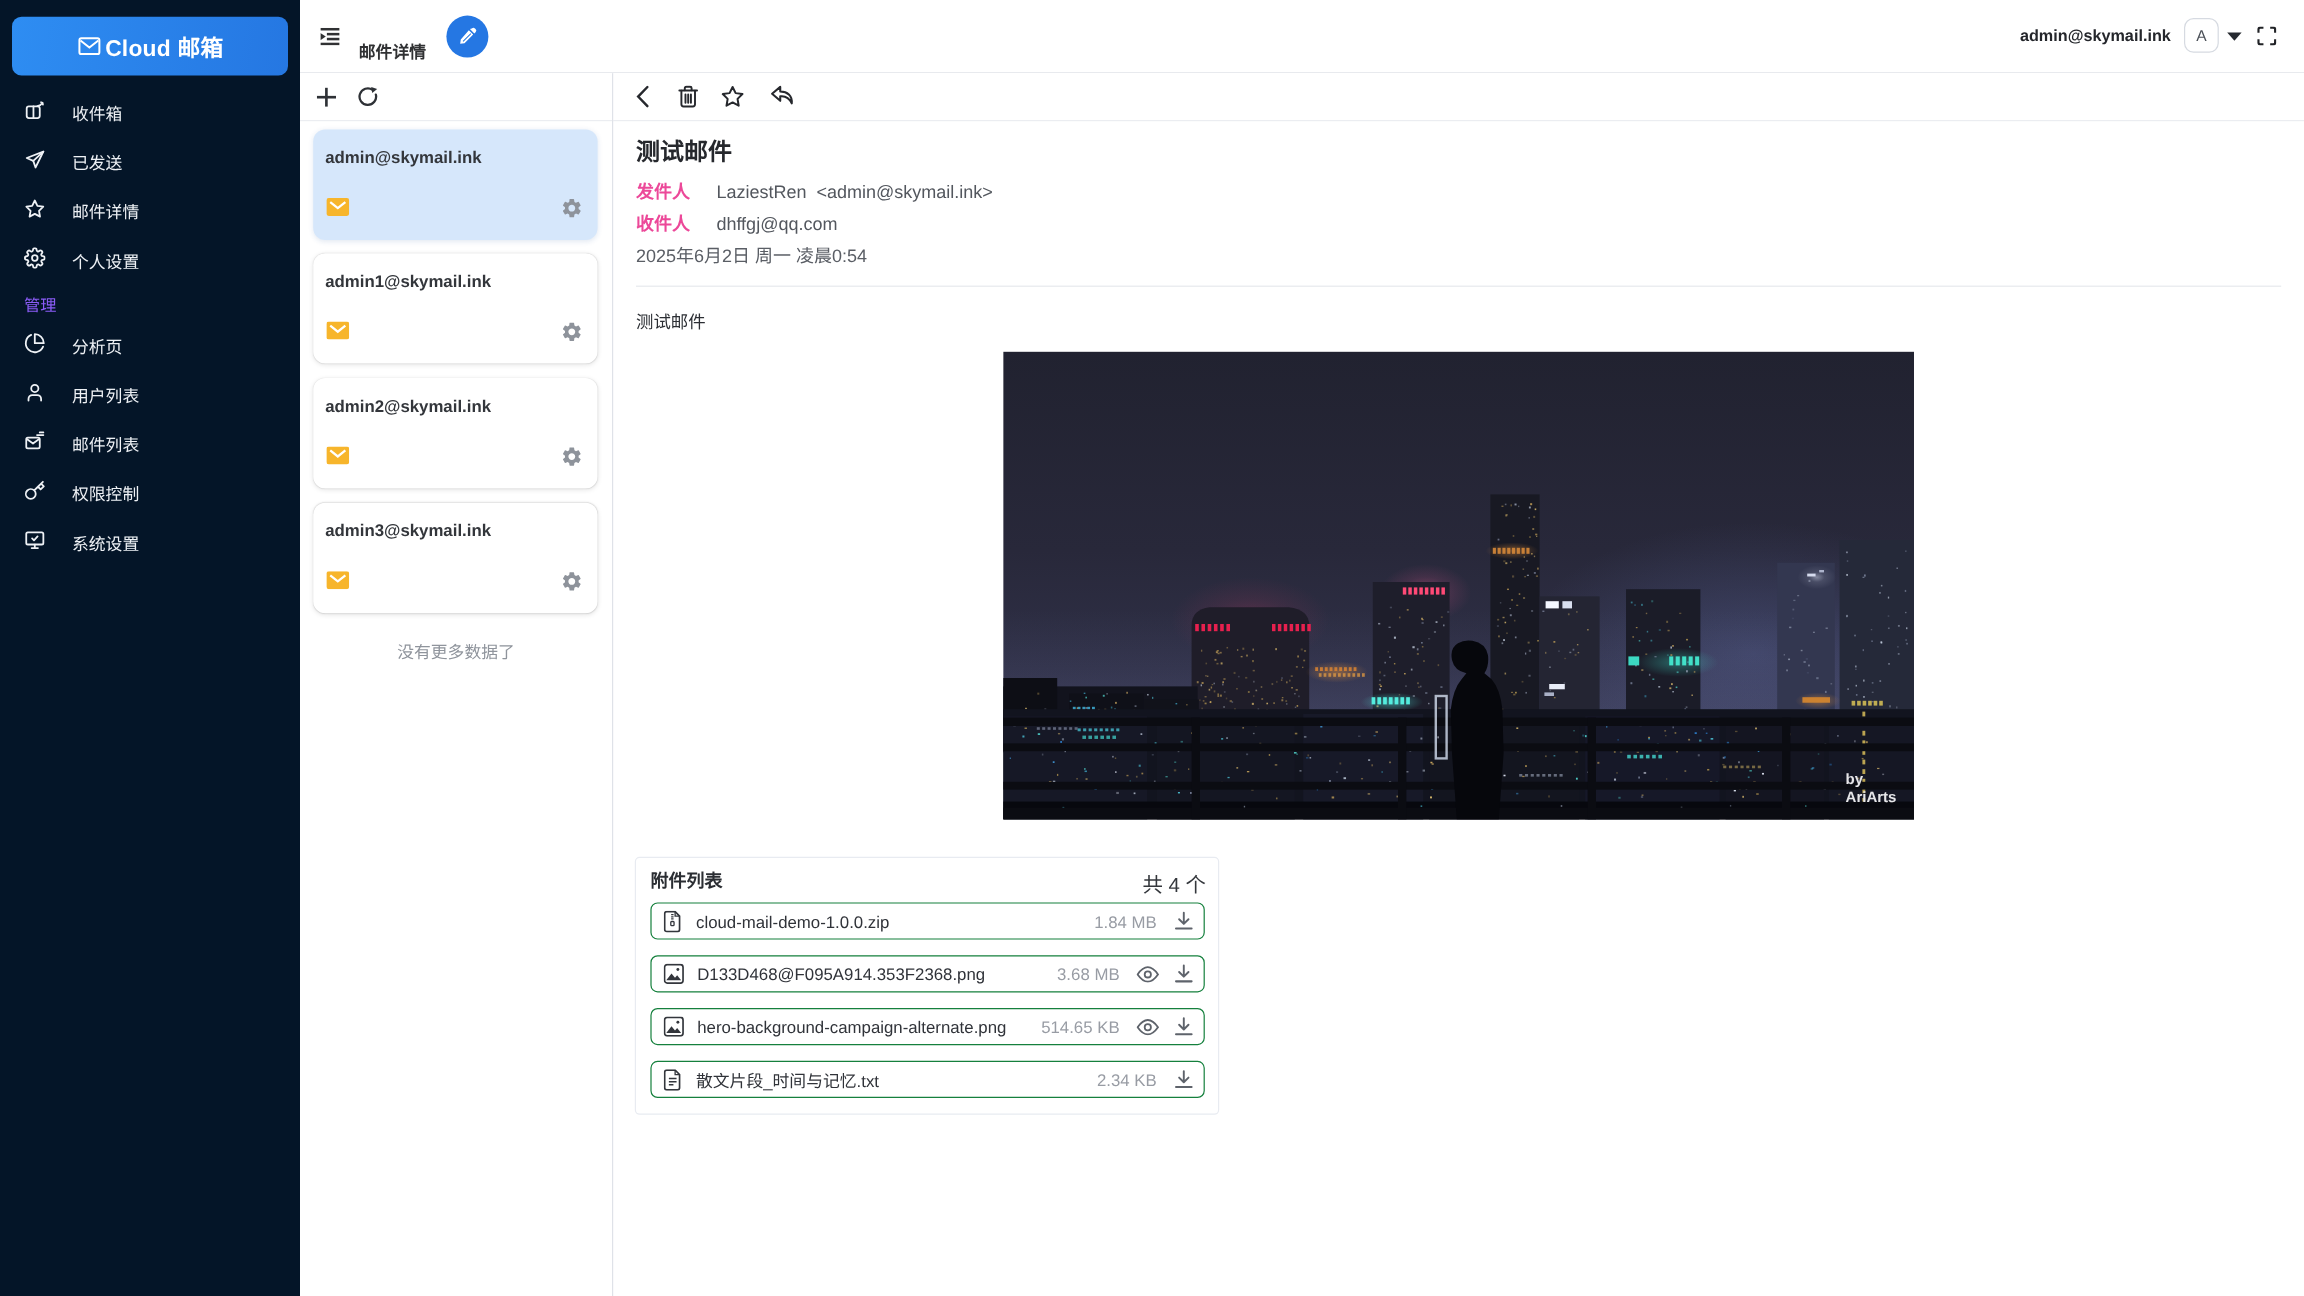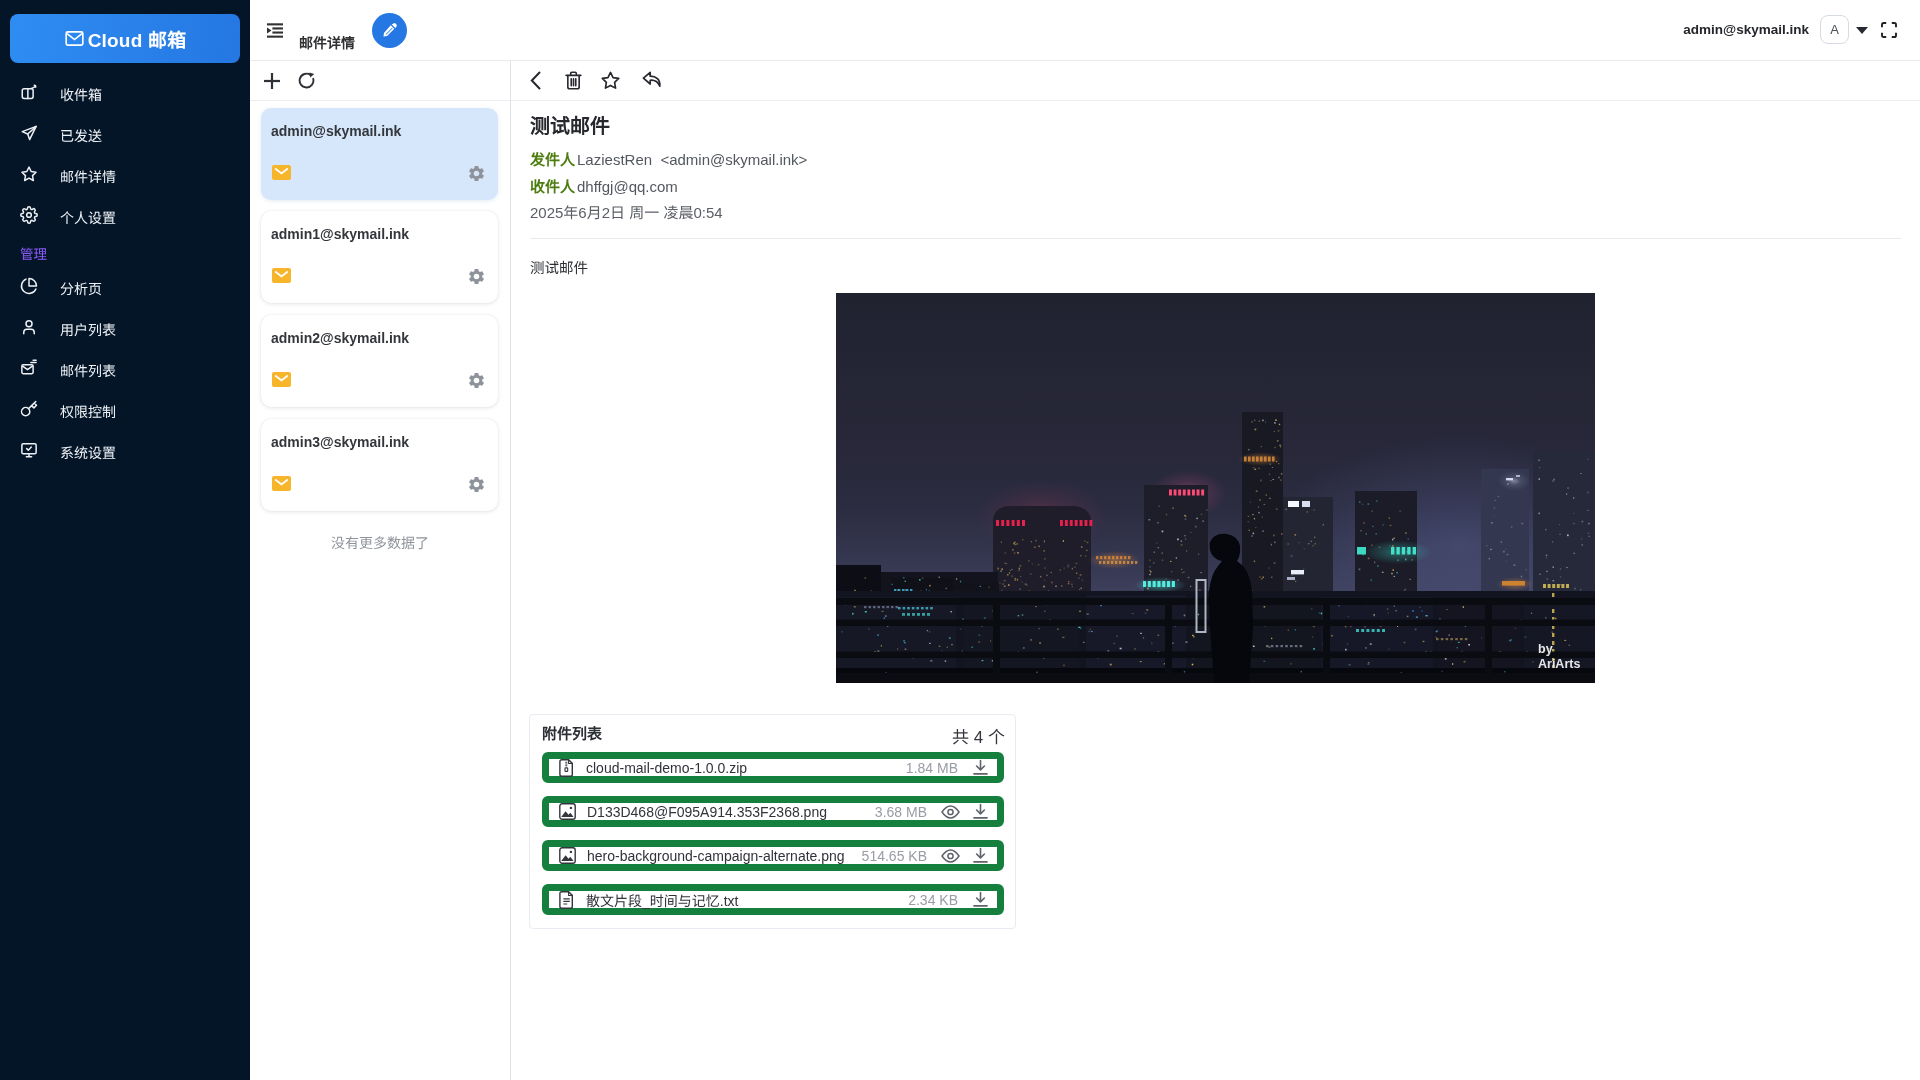--- a/index.html
+++ b/index.html
@@ -30,29 +30,29 @@
 #nomore{position:absolute;left:250px;top:532px;width:260px;text-align:center;font-size:14px;color:#8f949c}
 
 #mhdr-email{position:absolute;top:22px;right:1920px;font-size:13.5px;font-weight:700;color:#24262b;white-space:nowrap}
 #avatar{position:absolute;left:1820px;top:15px;width:29px;height:29px;border:1px solid #d6dae1;border-radius:8px;background:#fff;
 display:flex;align-items:center;justify-content:center;font-size:13px;color:#4b5058}
 #caret{position:absolute;left:1856px;top:27px;width:0;height:0;border-left:6px solid transparent;border-right:6px solid transparent;border-top:7px solid #262a30}
 #fsic{position:absolute;left:1881px;top:22px}
 
 #mtitle{position:absolute;left:530px;top:110px;font-size:20px;font-weight:700;color:#26282d}
 .meta{position:absolute;left:530px;font-size:15px;color:#53575e}
-.meta b{color:#4d7c0f;font-weight:700;margin-right:2px}
+.meta b{color:#ec4899;font-weight:700;margin-right:22px}
 #divider{position:absolute;left:530px;top:238px;width:1371px;height:1px;background:#e7e9ed}
 #mbody{position:absolute;left:530px;top:256px;font-size:14.5px;color:#2b2e33;font-weight:500}
 #heroimg{position:absolute;left:836px;top:293px;width:759px;height:352px}
 
 #attbox{position:absolute;left:529px;top:714px;width:487px;height:215px;border:1px solid #e8ebf1;border-radius:4px;background:#fff}
 #attttl{position:absolute;left:12px;top:7px;font-size:15px;font-weight:700;color:#2b2e33}
 #attcnt{position:absolute;right:10px;top:8px;font-size:17px;color:#34373c}
-.arow{position:absolute;left:12px;width:462px;height:31px;border:7px solid #15803d;border-radius:6px;background:#fff;display:flex;align-items:center}
+.arow{position:absolute;left:12px;width:462px;height:31px;border:1px solid #15803d;border-radius:6px;background:#fff;display:flex;align-items:center}
 .arow .fic{margin-left:10px;display:flex;flex:none}
 .arow .fname{margin-left:11px;font-size:14px;color:#303339;white-space:nowrap}
 .arow .sp{flex:1}
 .arow .fsize{font-size:14px;color:#989ca4;margin-right:14px;white-space:nowrap}
 .arow .aeye{margin-right:12px;display:flex;flex:none}
 .arow .adl{margin-right:8px;display:flex;flex:none}
 </style>
 </head>
 <body>
 <div id="sidebar">

